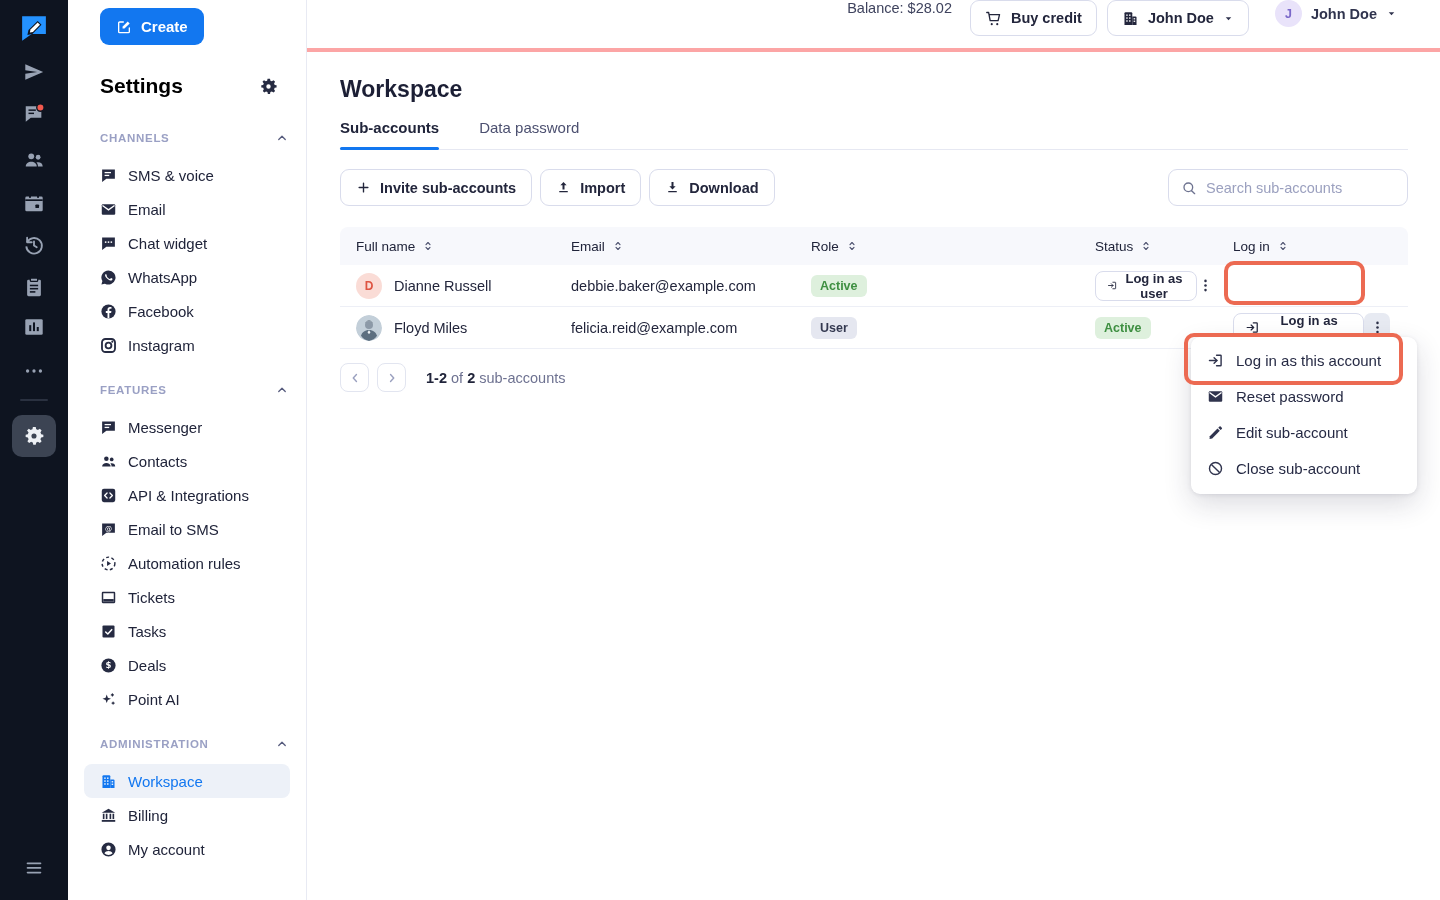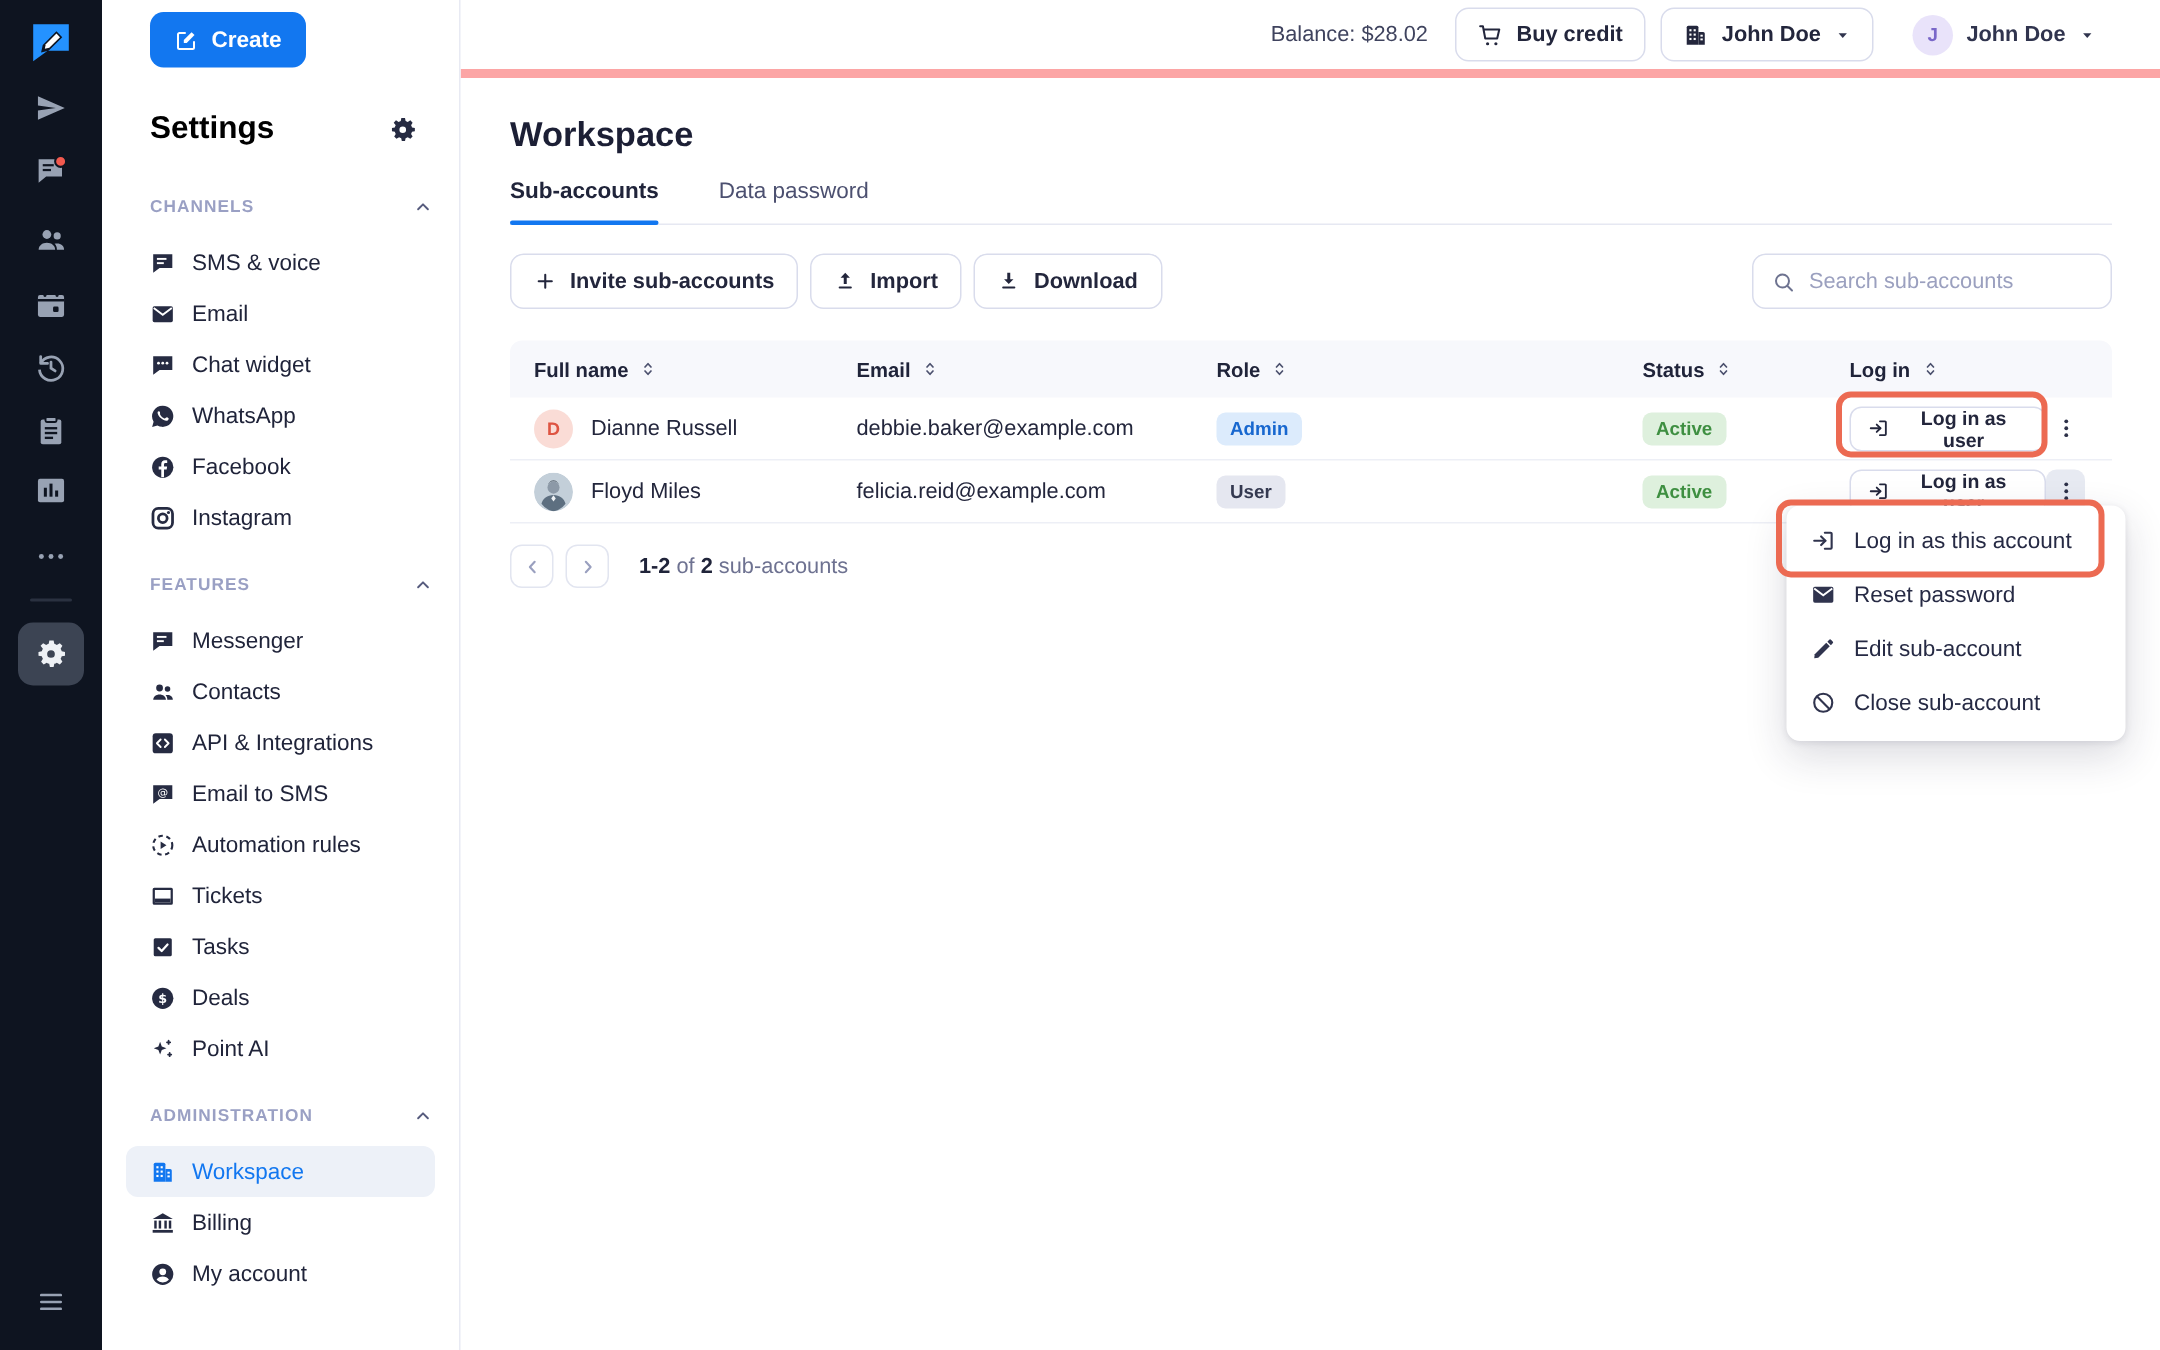--- a/index.html
+++ b/index.html
@@ -38,21 +38,21 @@
   .sec-head .ic { width:12px; height:12px; color:#565b7d; cursor:pointer; }
   .sec-items { margin-top:12px; padding:0 16px; }
   .s-item { height:34px; display:flex; align-items:center; gap:11px; padding-left:16px;
     border-radius:8px; font-size:15px; color:#20243a; cursor:pointer; }
   .s-item .ic { width:17px; height:17px; color:#262b42; }
   .s-item.active { background:#edf1f8; color:var(--accent); }
   .s-item.active .ic { color:var(--accent); }
 
   
   .topbar { position:absolute; left:307px; top:0; right:0; height:52px; background:#fff;
-    border-bottom:6px solid #fca5a5; display:flex; align-items:center; justify-content:flex-end;
+    border-bottom:4px solid #fca5a5; display:flex; align-items:flex-start; justify-content:flex-end;
     padding-right:43px; }
   .balance { font-size:14.5px; color:#3f435e; margin-right:18px; }
   .tb-btn { height:36px; display:flex; align-items:center; gap:9px; padding:0 14px; background:#fff;
     border:1px solid #d9dcec; border-radius:9px; font-size:14.5px; font-weight:700; color:#23263c;
     cursor:pointer; font-family:inherit; margin-right:10px; }
   .tb-btn .ic { width:17px; height:17px; color:#23263c; }
   .tb-btn .caret, .user .caret { width:11px; height:11px; color:#30344e; }
   .tb-btn.org { margin-right:26px; }
   .user { display:flex; align-items:center; gap:9px; cursor:pointer; }
   .avatar-j { width:27px; height:27px; border-radius:50%; background:#e9e3fa; color:#7a68c9;
@@ -74,21 +74,21 @@
     cursor:pointer; font-family:inherit; }
   .tool-btn .ic { width:15px; height:15px; color:#23263c; }
   .search { position:absolute; right:0; top:0; width:240px; height:37px; border:1px solid #d9dcec;
     border-radius:9px; display:flex; align-items:center; padding:0 12px; gap:9px; background:#fff; }
   .search .ic { width:16px; height:16px; color:#6e7390; }
   .search input { border:none; outline:none; flex:1; font-size:14.5px; color:#20243a; font-family:inherit; background:transparent; }
   .search input::placeholder { color:#9ba0bf; }
 
   .table { margin-top:21px; }
   .thead, .trow { display:grid; grid-template-columns:231px 240px 284px 138px 1fr; align-items:center; }
-  .thead { height:38px; background:#f7f8fc; border-radius:8px 8px 0 0; font-size:13.5px; font-weight:700; color:#20243a; }
+  .thead { height:38px; background:#f7f8fc; border-radius:8px 8px 0 0; font-size:13.5px; font-weight:400; color:#20243a; }
   .th { display:flex; align-items:center; gap:7px; cursor:pointer; }
   .th:first-child { padding-left:16px; }
   .th .ic { width:12px; height:12px; color:#4c516e; }
   .trow { height:42px; border-bottom:1px solid #edeff6; font-size:14.5px; color:#23263c; }
   .cell-name { display:flex; align-items:center; gap:12px; padding-left:16px; }
   .avatar { width:26px; height:26px; border-radius:50%; overflow:hidden; flex:0 0 26px; }
   .avatar.initial { background:#fadcd6; color:#de5442; font-weight:700; font-size:12px;
     display:flex; align-items:center; justify-content:center; }
   .badge { display:inline-block; padding:4px 9px; border-radius:6px; font-size:12.5px; font-weight:700; }
   .badge.b-admin  { background:var(--badge-admin-bg);  color:var(--badge-admin-fg); }
@@ -597,21 +597,20 @@
           </span>
         </div>
       </div>
     <div id="tbody">
         <div class="trow">
           <div class="cell-name">
             <span class="avatar initial">D</span>
             <span>Dianne Russell</span>
           </div>
           <div>debbie.baker@example.com</div>
-          <div><span class="badge b-admin">Admin</span></div>
           <div><span class="badge b-active">Active</span></div>
           <div class="cell-login">
             <button class="login-btn">
               <span class="ic" style="width:15px;height:15px;">
                 <svg viewBox="0 0 24 24" fill="none" stroke="currentColor" stroke-width="2" stroke-linecap="round" stroke-linejoin="round">
                   <path d="M13.5 4.5H19a.9.9 0 0 1 .9.9v13.2a.9.9 0 0 1-.9.9h-5.5"></path>
                   <path d="M10 8l4 4-4 4"></path>
                   <path d="M14 12H3.5"></path>
                 </svg>
               </span>

